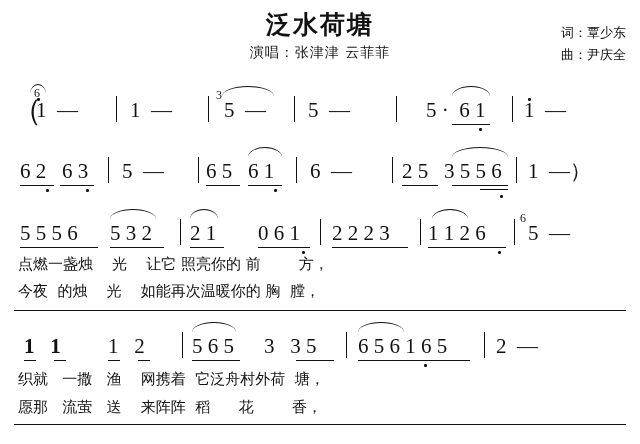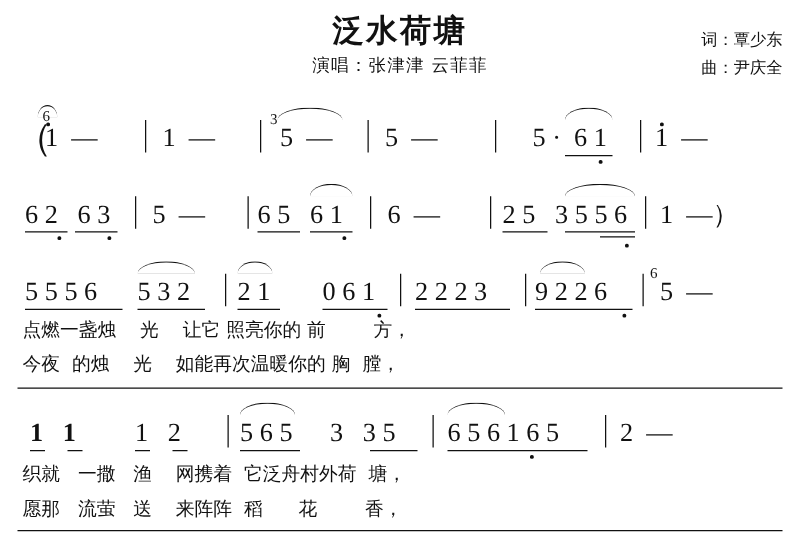--- a/index.html
+++ b/index.html
@@ -233,21 +233,21 @@
     <span class="note" style="left:258px; top:18px;">0 6 1</span>
     <div class="ul1" style="left:258px; top:42px; width:52px;"></div>
     <div class="dot" style="left:302px; top:46px;"></div>
     <div class="bar" style="left:320px; top:14px;"></div>
 
     <span class="note" style="left:332px; top:18px;">2 2 2 3</span>
     <div class="ul1" style="left:332px; top:42px; width:76px;"></div>
     <div class="bar" style="left:420px; top:14px;"></div>
 
     <span class="slur" style="left:432px; top:4px; width:36px;"></span>
-    <span class="note" style="left:428px; top:18px;">9 2 2 6</span>
+    <span class="note" style="left:428px; top:18px;">1 1 2 6</span>
     <div class="ul1" style="left:428px; top:42px; width:78px;"></div>
     <div class="dot" style="left:498px; top:46px;"></div>
     <div class="bar" style="left:514px; top:14px;"></div>
 
     <span class="grace" style="left:520px; top:6px;">6</span>
     <span class="note" style="left:528px; top:18px;">5  —</span>
   </div>
 
   <div class="rule" style="left:14px; top:310px; width:612px;"></div>
 

